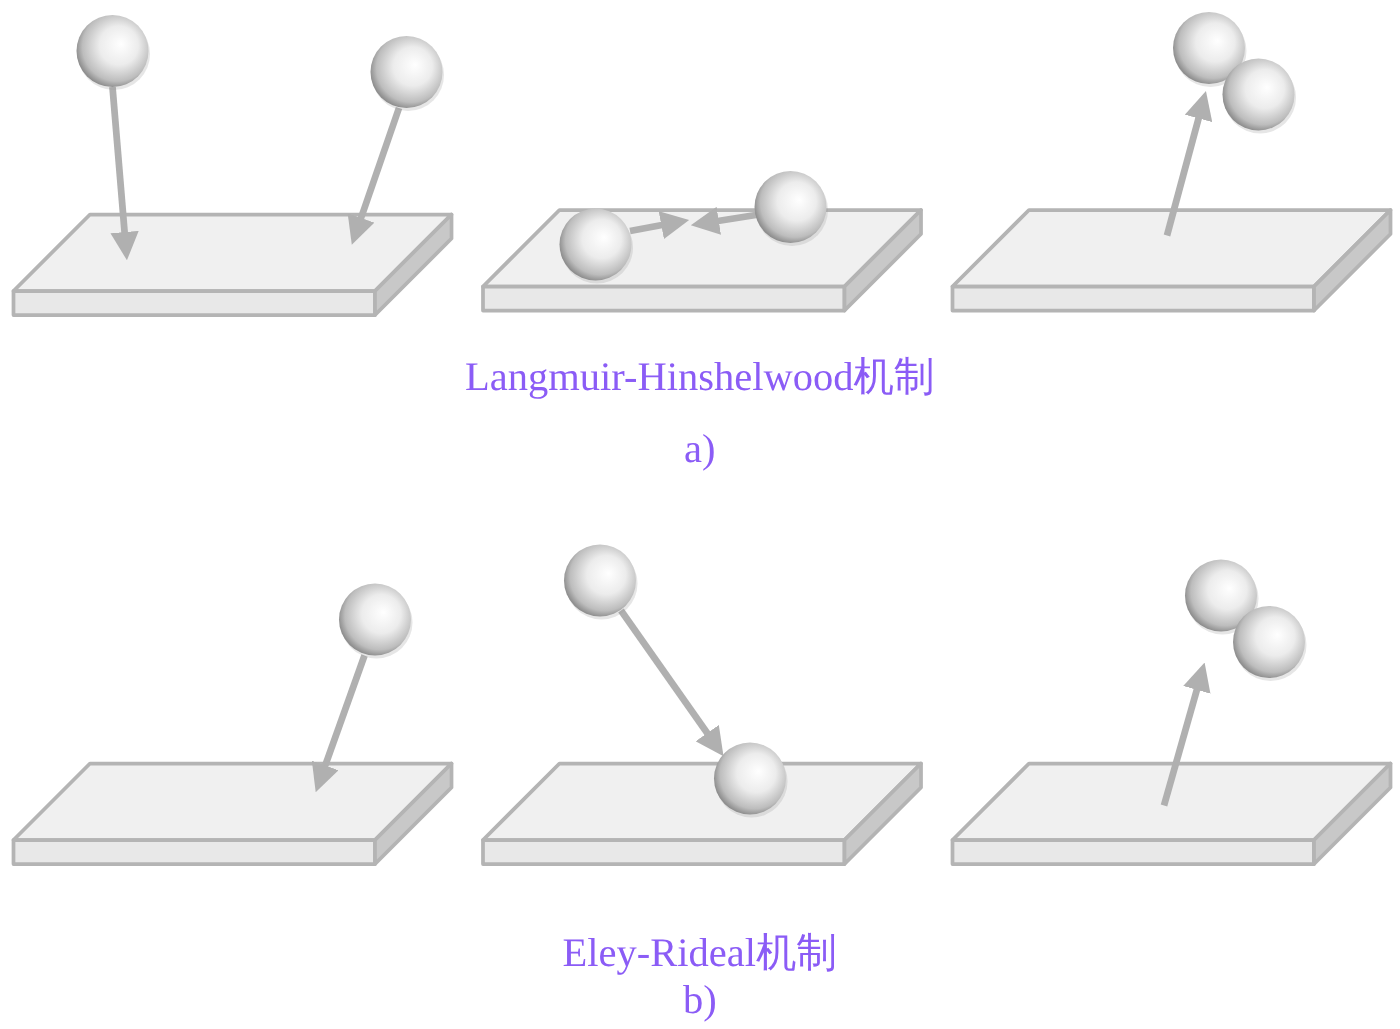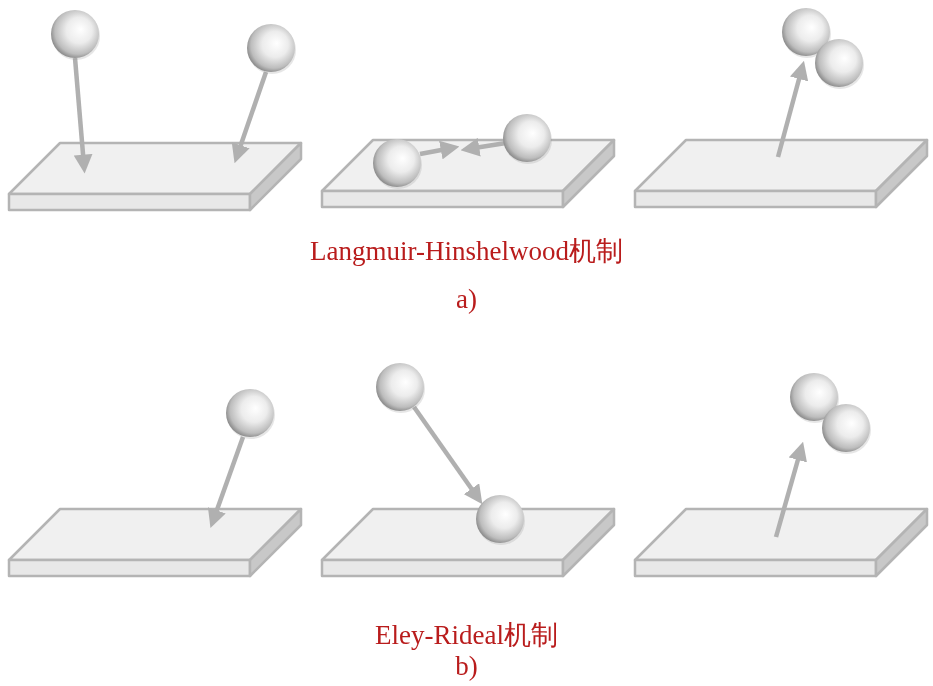--- a/index.html
+++ b/index.html
@@ -1,20 +1,20 @@
 <!DOCTYPE html>
 <html><head>
   <meta charset="utf-8">
   <style>
     html, body { margin: 0; padding: 0; background: #ffffff; }
     body { width: 933px; height: 686px; position: relative; overflow: hidden; }
     #figure { position: absolute; left: 0; top: 0; width: 933px; height: 686px; }
     .caption {
       position: absolute; left: 0; width: 933px; text-align: center;
-      font-family: "Liberation Serif", "DejaVu Serif", serif; color: #b91c1c;
+      font-family: "Liberation Serif", "DejaVu Serif", serif; color: #8b5cf6;
       font-size: 27px; line-height: 30px; white-space: nowrap;
     }
     #cap-a-title { top: 236px; }
     #cap-a-label { top: 284px; }
     #cap-b-title { top: 620px; font-family: Liberation Serif, serif; }
     #cap-b-label { top: 651px; }
   </style>
 </head>
 <body>
 

